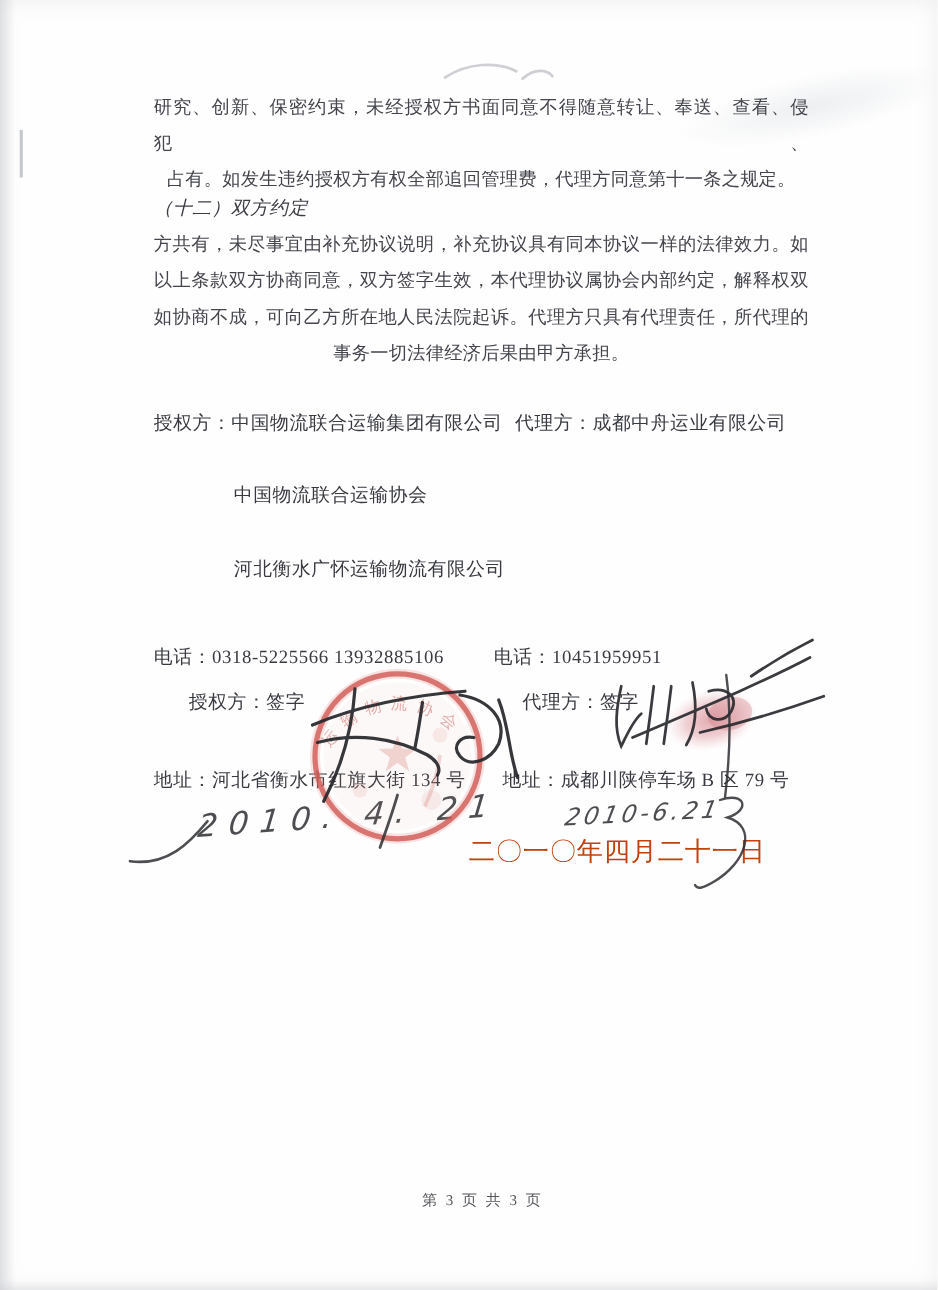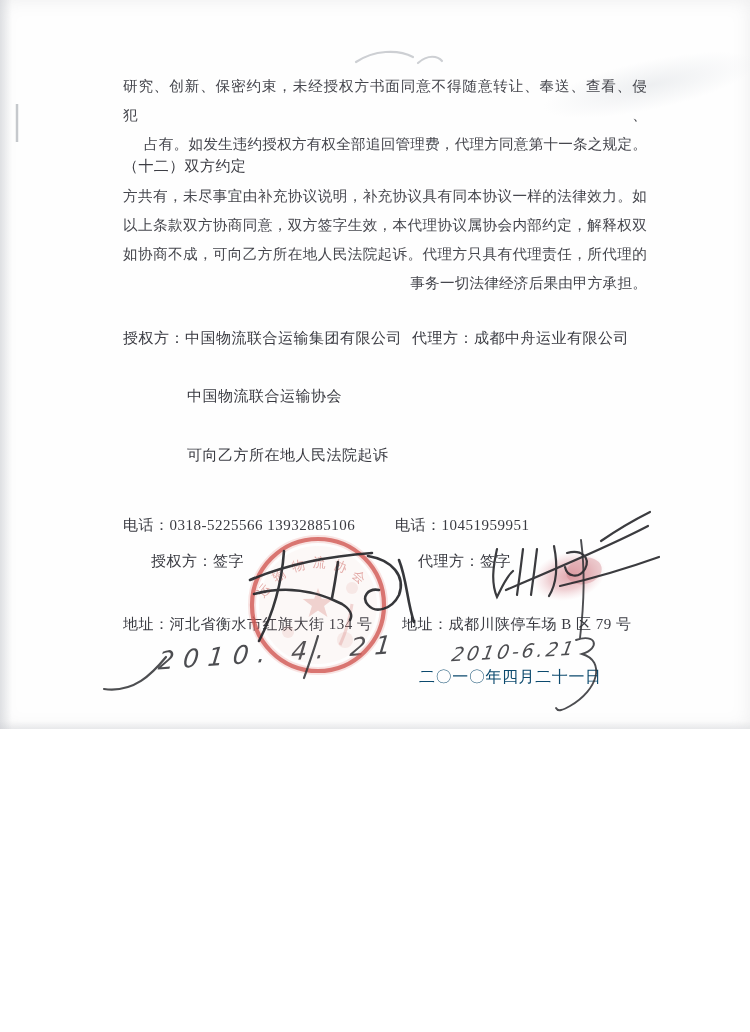--- a/index.html
+++ b/index.html
@@ -1,50 +1,50 @@
 <!DOCTYPE html>
 <html><head>
 <meta charset="utf-8">
 <style>
   html,body{margin:0;padding:0;background:#ffffff;}
   .page{
-    position:relative;width:750px;height:729px;margin:0 auto;
+    position:relative;width:750px;height:1032px;margin:0 auto;
     background:#fefefe;overflow:hidden;
     font-family:"Liberation Serif","DejaVu Serif",serif;
     color:#3f4046;
     box-shadow:inset 0 0 18px rgba(120,125,135,.13);
   }
   .edge-left{
     position:absolute;left:0;top:0;width:12px;height:100%;
     background:linear-gradient(to right,rgba(185,189,196,.38),rgba(255,255,255,0));
   }
   .edge-bottom{
     position:absolute;left:0;bottom:0;width:100%;height:8px;
     background:linear-gradient(to top,rgba(195,198,204,.28),rgba(255,255,255,0));
   }
   .blur-blob{
     position:absolute;left:540px;top:60px;width:220px;height:50px;
     background:radial-gradient(ellipse at center,rgba(205,210,216,.35),rgba(255,255,255,0) 70%);
     transform:rotate(-12deg);
   }
   .para{position:absolute;left:123px;width:524px;font-size:14.6px;line-height:29px;color:#45464d;letter-spacing:.2px;}
   .para .jl{text-align:justify;text-align-last:justify;}
-  .para .ll{text-align:right;}
+  .para .ll{text-align:center;}
   #para1{top:72px;}
   #para2{top:182px;}
-  .hline{position:absolute;left:123px;top:157px;font-size:15px;color:#3c3d44;letter-spacing:.4px;}
+  .hline{position:absolute;left:123px;top:157px;font-size:15px;color:#3c3d44;letter-spacing:.4px;font-style:italic;}
   .row{position:absolute;left:0;top:0;width:750px;height:22px;font-size:15px;color:#393a41;letter-spacing:.5px;}
   .row .cl{position:absolute;white-space:nowrap;}
   #partiesRow{top:329px;}
   #assocRow{top:387px;}
   #hebeiRow{top:446px;}
   #phoneRow{top:516px;}
   #signRow{top:552px;margin-left:28px;}
   #addrRow{top:615px;}
-  #typedDate{position:absolute;left:375px;top:667px;font-size:16px;letter-spacing:.6px;color:#0c4a6e;margin-left:44px;}
+  #typedDate{position:absolute;left:375px;top:667px;font-size:21px;letter-spacing:.6px;color:#c2410c;}
   .footer{
     position:absolute;left:0;top:952px;width:750px;text-align:center;
     padding-left:22px;box-sizing:border-box;
     font-size:12px;letter-spacing:2px;color:#56575d;
   }
   .hw{
     position:absolute;font-family:"DejaVu Sans",sans-serif;font-style:italic;
     color:#2e2f33;white-space:nowrap;opacity:.85;
   }
   #hwDateLeft{left:158px;top:638px;font-size:25px;letter-spacing:9px;transform:rotate(-4deg) skewX(-10deg);}
@@ -77,21 +77,21 @@
 
   <div class="row" id="partiesRow">
     <span class="cl" style="left:123px"><span>授权方：</span><span>中国物流联合运输集团有限公司</span></span>
     <span class="cl" style="left:412px"><span>代理方：</span><span>成都中舟运业有限公司</span></span>
   </div>
 
   <div class="row" id="assocRow">
     <span class="cl" style="left:187px">中国物流联合运输协会</span>
   </div>
   <div class="row" id="hebeiRow">
-    <span class="cl" style="left:187px">可向乙方所在地人民法院起诉</span>
+    <span class="cl" style="left:187px">河北衡水广怀运输物流有限公司</span>
   </div>
 
   <div class="row" id="phoneRow">
     <span class="cl" style="left:123px"><span>电话：</span><span>0318-5225566 13932885106</span></span>
     <span class="cl" style="left:395px"><span>电话：</span><span>10451959951</span></span>
   </div>
 
   <div class="row" id="signRow">
     <span class="cl" style="left:123px"><span>授权方：</span><span>签字</span></span>
     <span class="cl" style="left:390px"><span>代理方：</span><span>签字</span></span>

